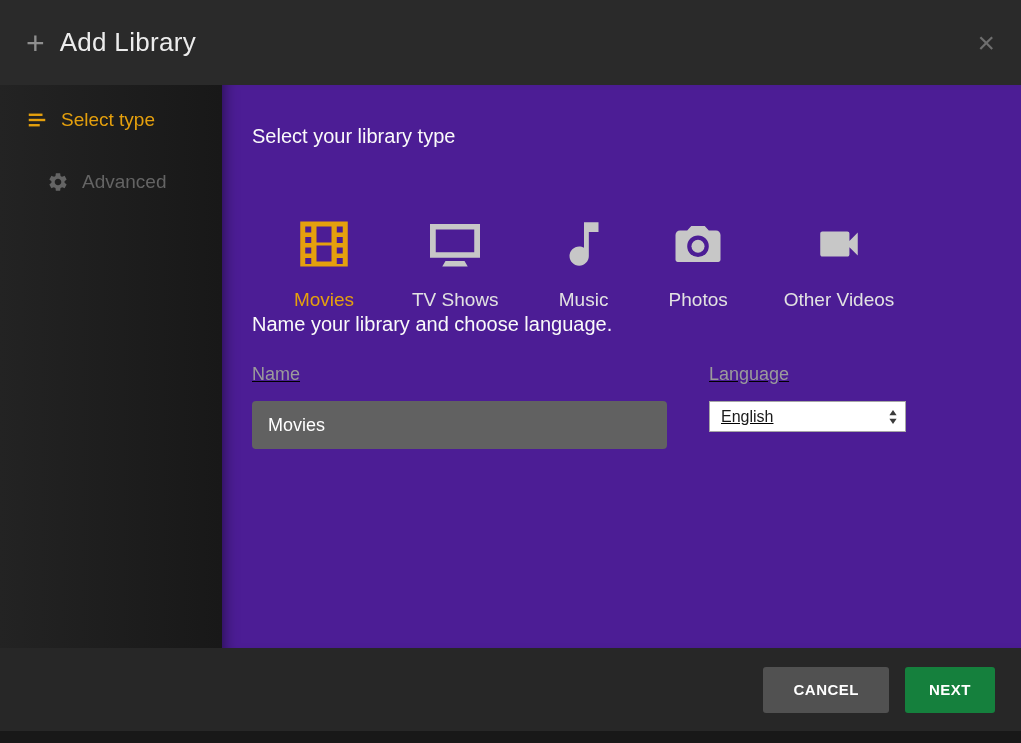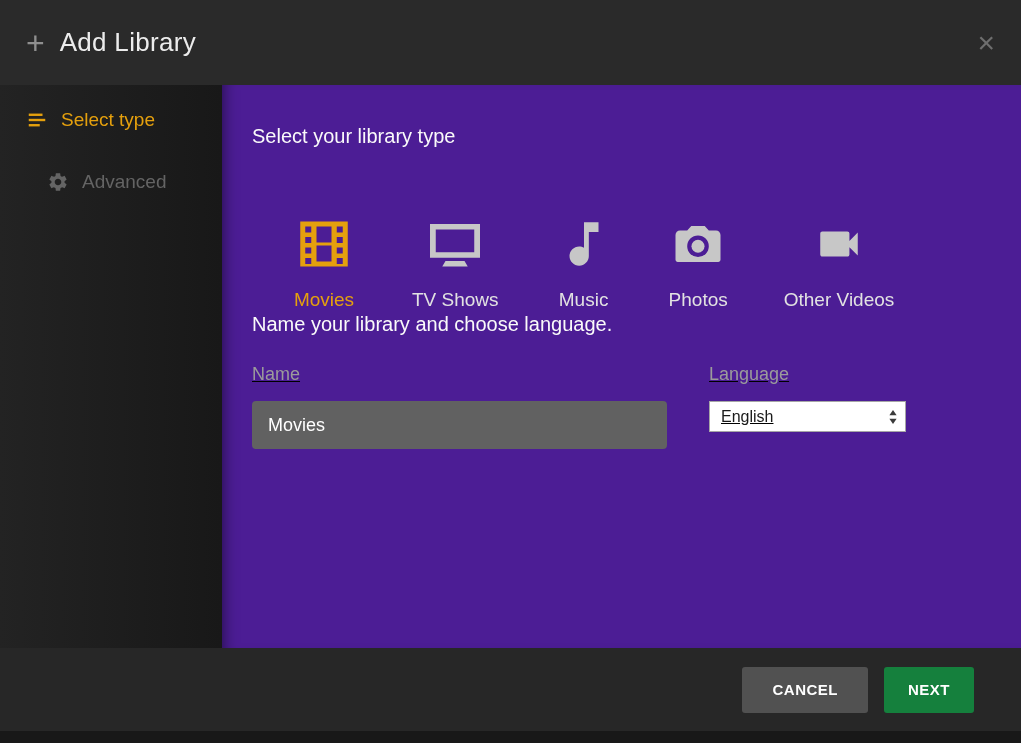--- a/index.html
+++ b/index.html
@@ -68,21 +68,21 @@
     border: 1px solid #a6a6a6; border-radius: 0;
     display: flex; align-items: center; padding: 0 7px 0 11px; cursor: pointer;
   }
   .select-value { flex: 1; font-size: 16px; color: #1a1a1a; }
   .select-arrows { display: inline-flex; }
 
   
   .dlg-footer {
     flex: 0 0 83px; background: #272727;
     display: flex; align-items: center; justify-content: flex-end;
-    padding-right: 47px; gap: 16px;
+    padding-right: 26px; gap: 16px;
   }
   .btn {
     height: 46px; border: none; border-radius: 3px; color: #fff;
     font-weight: 700; font-size: 15px; letter-spacing: .5px;
     cursor: pointer; font-family: inherit;
   }
   .btn.cancel { background: #515151; padding: 0 30px; }
   .btn.next { background: #15803d; padding: 0 24px; }
 </style>
 </head>

